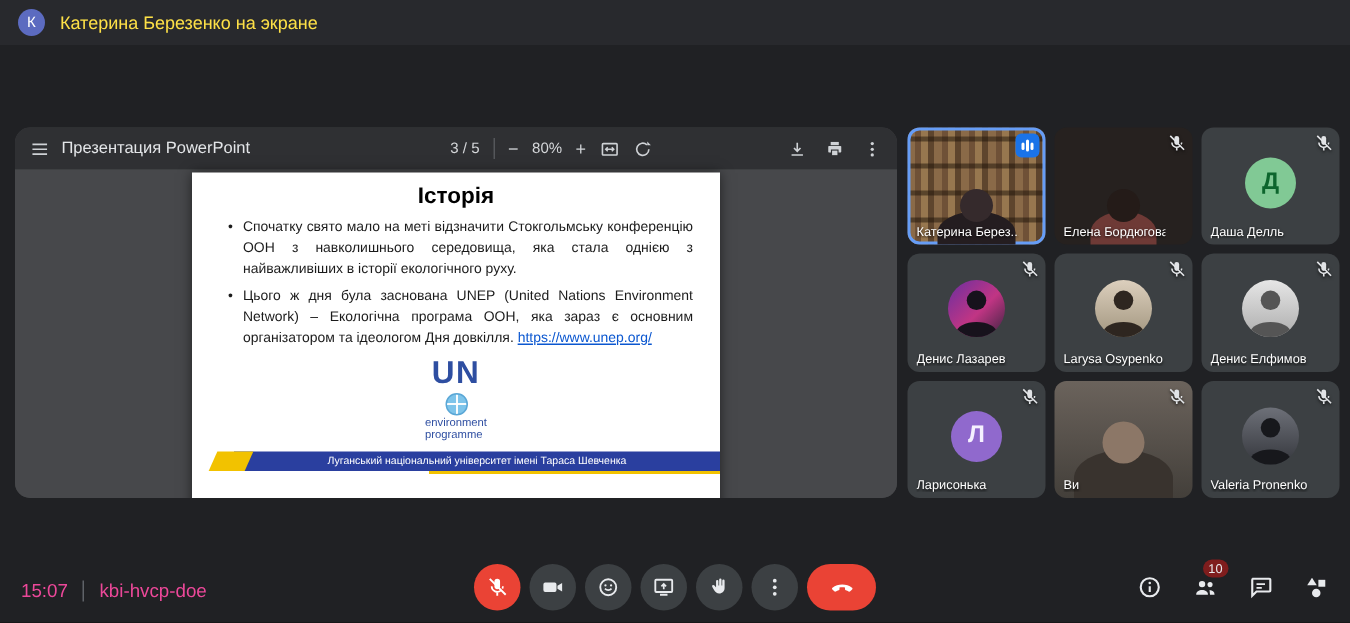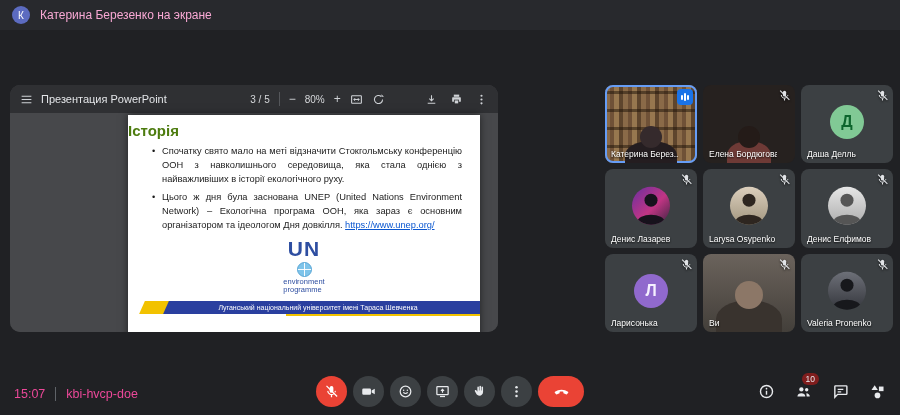--- a/index.html
+++ b/index.html
@@ -4,41 +4,41 @@
 <style>
   html,body{margin:0;padding:0;background:#111;}
   .screen{position:relative;width:900px;height:415px;background:#202124;overflow:hidden;
           font-family:"Liberation Sans",sans-serif;}
 
   
   .banner{position:absolute;top:0;left:0;right:0;height:30px;background:#28292d;
           display:flex;align-items:center;gap:10px;padding-left:12px;box-sizing:border-box;}
   .banner-avatar{width:18px;height:18px;border-radius:50%;background:#5c6bc0;color:#fff;
           font-size:10px;display:flex;align-items:center;justify-content:center;flex:0 0 auto;}
-  .banner-text{color:#f9a8d4;font-size:12px;}
+  .banner-text{color:#fde047;font-size:12px;}
 
   
-  .viewer{position:absolute;left:10px;top:85px;width:488px;height:247px;border-radius:10px;
+  .viewer{position:absolute;left:10px;top:85px;width:588px;height:247px;border-radius:10px;
           overflow:hidden;background:#3f4043;}
   .vtoolbar{height:28px;background:#2f3033;display:flex;align-items:center;padding:0 10px;
           color:#d5d7da;box-sizing:border-box;}
   .vt-left{display:flex;align-items:center;gap:8px;width:190px;}
   .vt-title{font-size:11px;color:#e3e5e8;white-space:nowrap;}
   .vt-center{flex:1;display:flex;align-items:center;justify-content:center;gap:9px;font-size:10px;}
   .vt-right{display:flex;align-items:center;gap:12px;}
   .vt-btn{background:none;border:none;color:#cfd2d6;padding:0;display:flex;align-items:center;
           justify-content:center;cursor:pointer;font-size:12px;line-height:1;}
   .vt-sep{width:1px;height:14px;background:#55575b;}
   .icon{width:15px;height:15px;color:#cfd2d6;display:block;}
   .icon.small{width:13px;height:13px;}
 
   .vbody{position:relative;height:219px;background:#47484b;}
   .page{position:absolute;left:118px;top:2px;width:352px;height:400px;background:#ffffff;
         box-shadow:0 0 8px rgba(0,0,0,.55);}
-  .slide-title{margin-top:7px;text-align:left;font-size:15px;font-weight:bold;color:#4d7c0f;}
+  .slide-title{margin-top:7px;text-align:center;font-size:15px;font-weight:bold;color:#000000;}
   .bullets{margin:6px 18px 0 24px;font-size:9.3px;line-height:1.5;color:#1b1b1b;text-align:justify;}
   .bullet{position:relative;padding-left:10px;margin-bottom:4px;}
   .bullet::before{content:"•";position:absolute;left:0;top:0;}
   .slide-link{color:#0b57d0;text-decoration:underline;cursor:pointer;}
   .unlogo{margin-top:5px;display:flex;justify-content:center;}
   .unlogo-inner{display:inline-block;}
   .unlogo-row{display:flex;align-items:center;gap:3px;flex-direction:column;}
   .unlogo-un{font-size:21px;font-weight:bold;color:#2e4ea1;letter-spacing:1px;line-height:1;}
   .unlogo-globe{width:15px;height:15px;border-radius:50%;
         background:linear-gradient(transparent 45%,rgba(255,255,255,.95) 45% 55%,transparent 55%),

